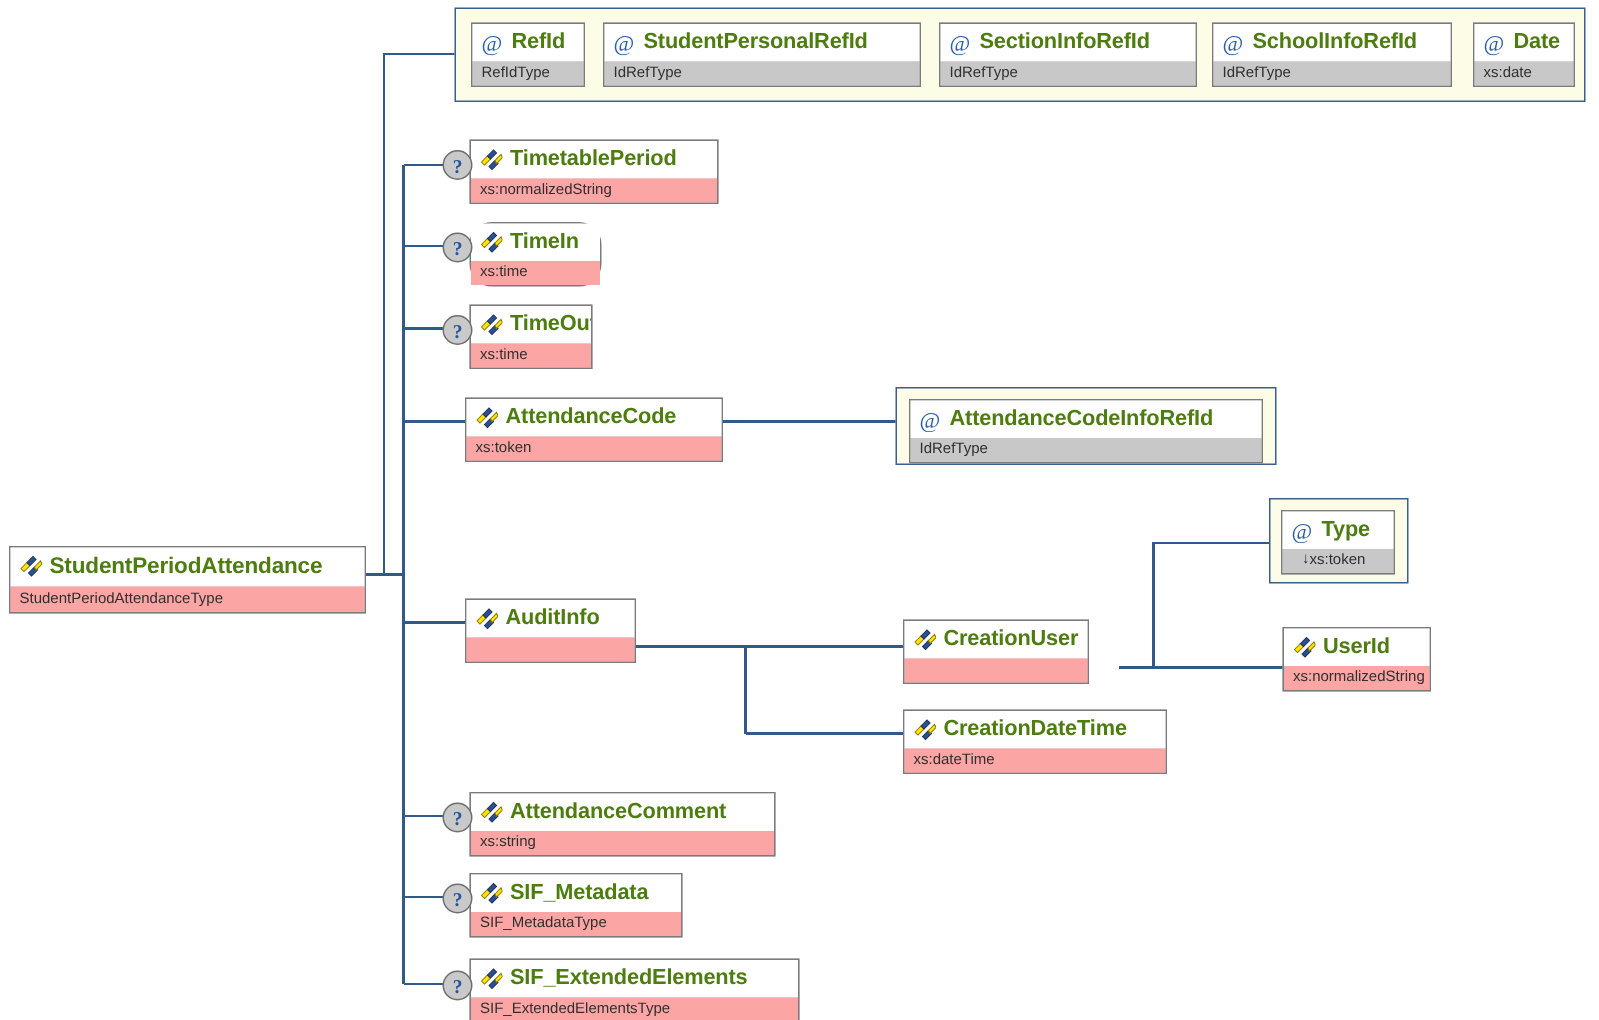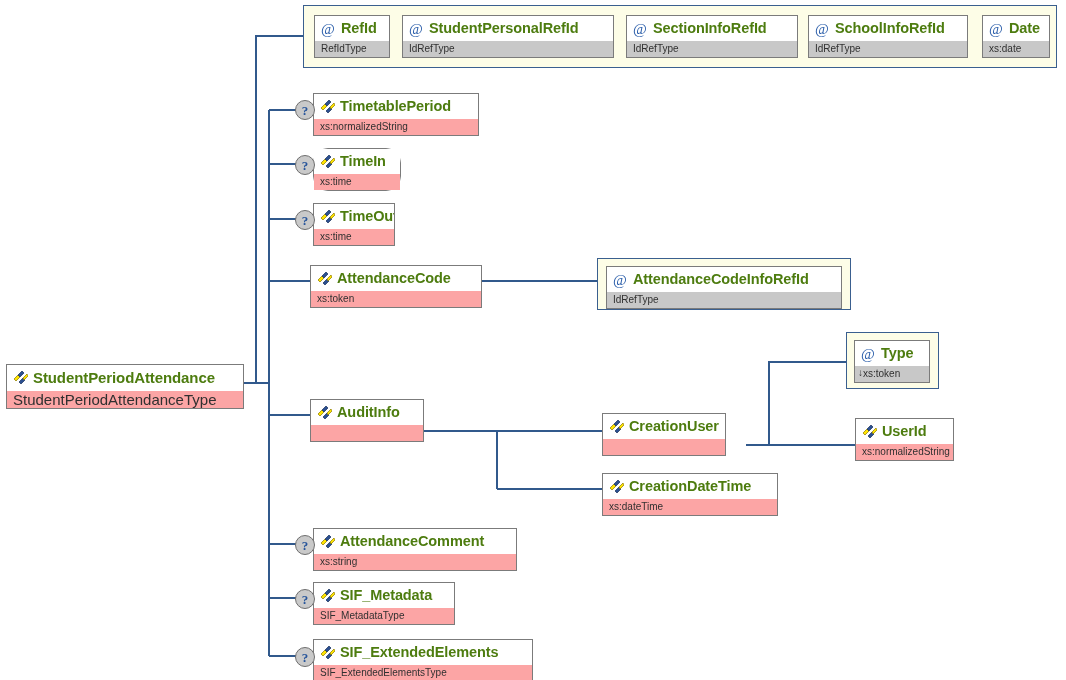--- a/index.html
+++ b/index.html
@@ -65,21 +65,21 @@
     white-space:nowrap;
     overflow:hidden;
     box-sizing:border-box;
   }
   .node.attr .title{ background:#ffffff; }
   .node.attr .type{ background:#c8c8c8; }
 
   
   .node.root .title{ height:26px; line-height:26px; }
   .node.root .title .label{ font-size:15px; }
-  .node.root .type{ height:17px; line-height:17px; font-size:15px; }
+  .node.root .type{ height:17px; line-height:17px; font-size:10px; }
 
   
   .ico{
     width:16px;height:16px;
     flex:0 0 16px;
     position:relative;
     display:inline-block;
   }
   
   .ico-element svg, .ico-attribute svg{ display:block; }
@@ -350,21 +350,21 @@
   </div>
   <div class="node attr" style="left:854px; top:340px; width:76px;">
     <div class="title">
       <span class="ico ico-attribute">
         <svg width="16" height="16" viewBox="0 0 16 16">
           <text x="8" y="13" text-anchor="middle" font-size="15" font-family="Liberation Serif, serif" fill="#2b5eaa">@</text>
         </svg>
       </span>
       <span class="label">Type</span>
     </div>
-    <div class="type" style="padding-left:3px;">
+    <div class="type" style="padding-left:13px;">
       <span class="restr-mark">↓</span><span>xs:token</span>
     </div>
   </div>
 
   <div class="node" style="left:855px; top:418px; width:99px;">
     <div class="title">
       <span class="ico ico-element">
         <svg width="16" height="16" viewBox="0 0 16 16">
           <polygon points="2,9 6,5 8,7 4,11" fill="#ffe400" stroke="#8a7700" stroke-width="0.7"></polygon>
           <polygon points="6,5 10,1 12,3 8,7" fill="#2b4f90" stroke="#17305c" stroke-width="0.7"></polygon>

